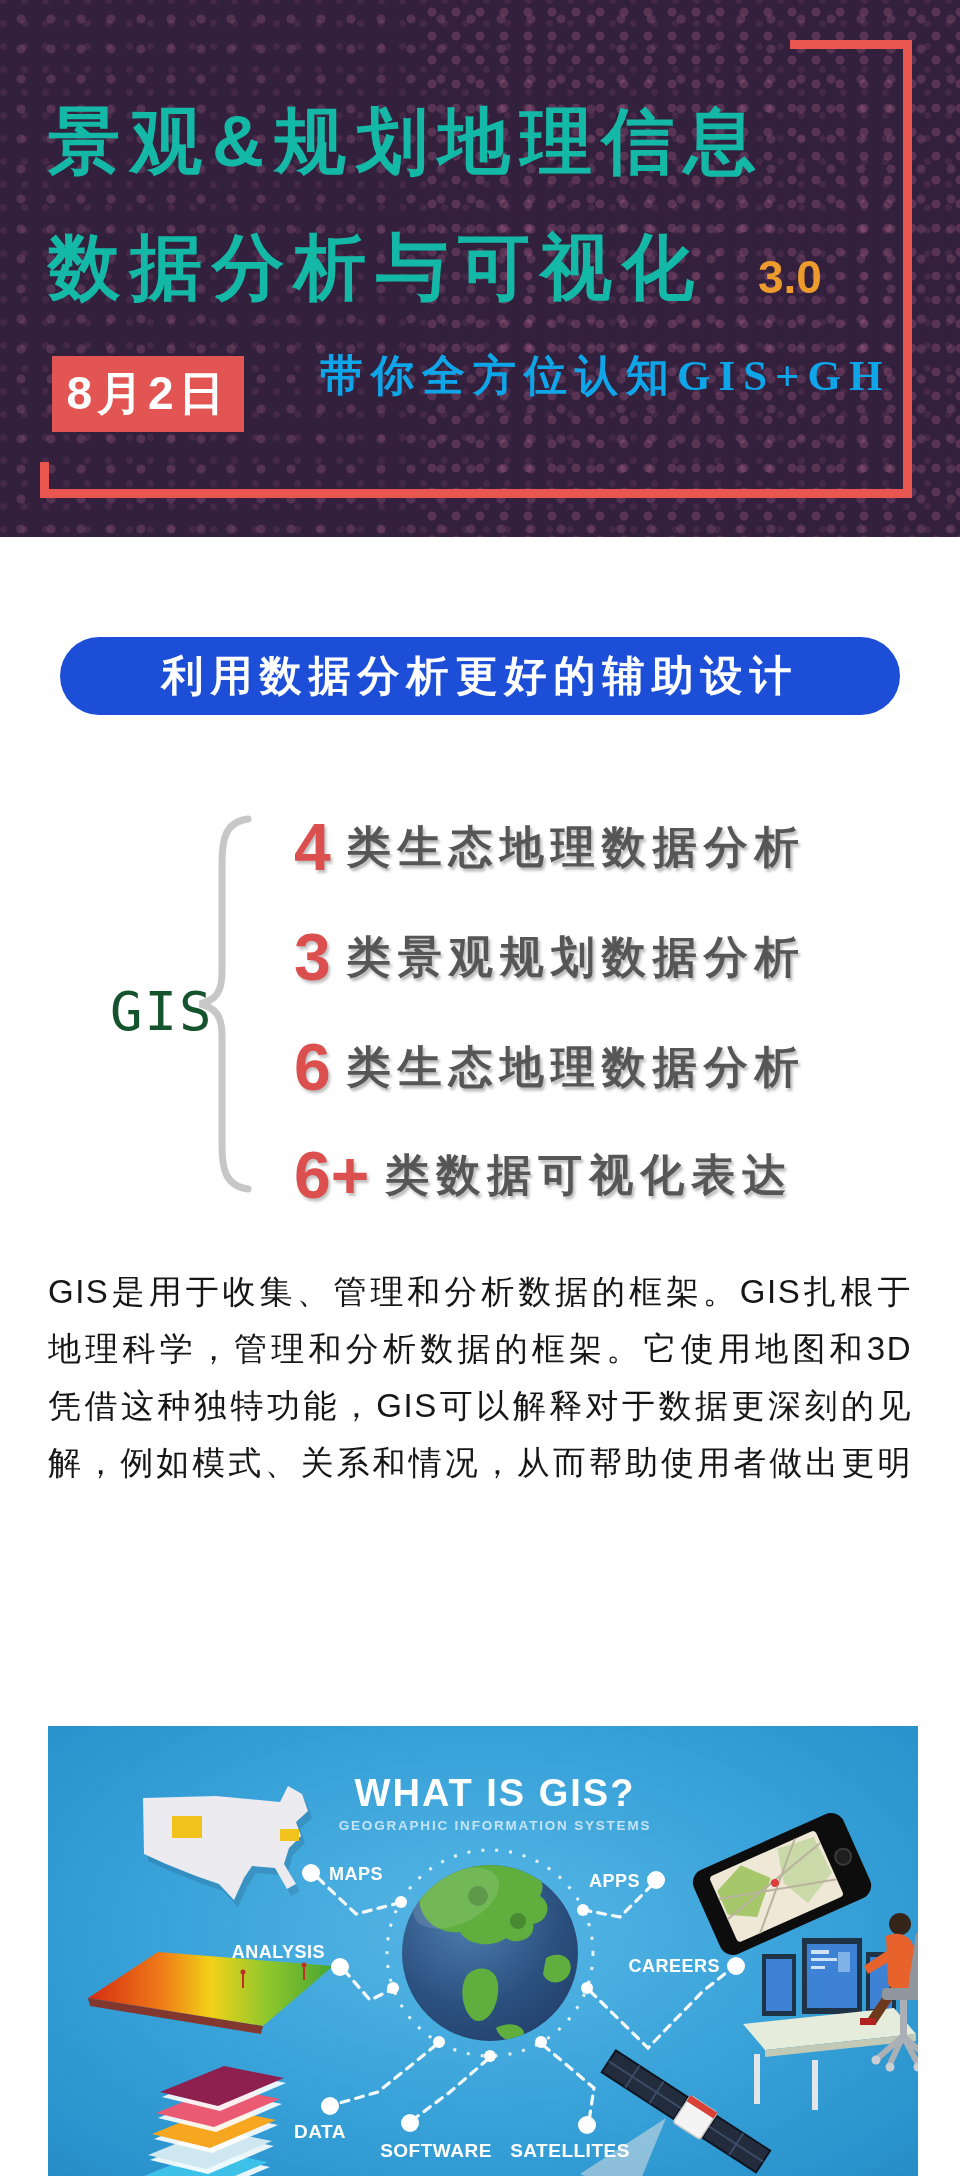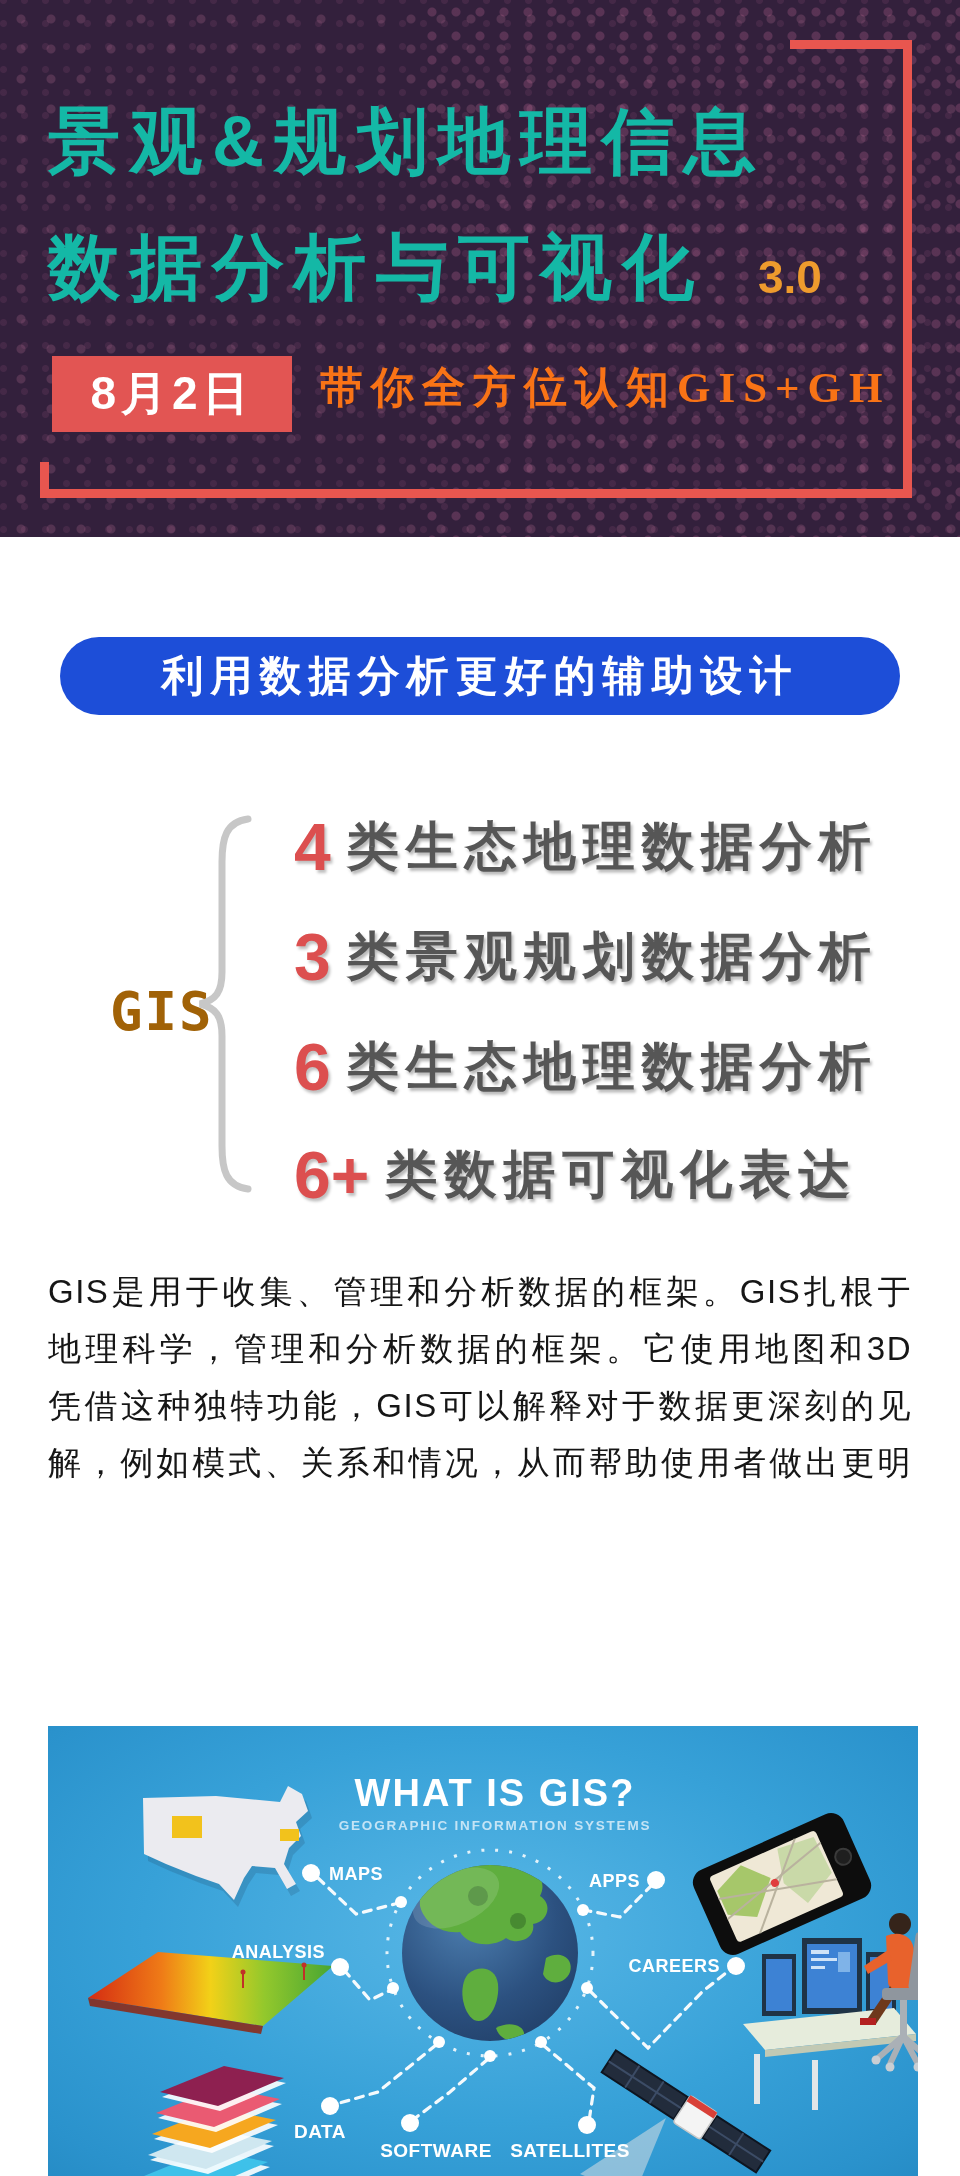--- a/index.html
+++ b/index.html
@@ -22,43 +22,43 @@
   .frame-top{left:790px;top:40px;width:122px;height:9px;}
   .frame-right{left:903px;top:40px;width:9px;height:458px;}
   .frame-bottom{left:40px;top:489px;width:872px;height:9px;}
   .frame-left-stub{left:40px;top:462px;width:9px;height:36px;}
   .title-line{position:absolute;left:48px;color:#14b8a6;font-weight:700;
     font-size:72px;letter-spacing:10px;white-space:nowrap;}
   .title-line1{top:94px;}
   .title-line2{top:220px;}
   .version{position:absolute;left:758px;top:250px;color:#ee9b2d;
     font-size:46px;font-weight:700;}
-  .date-box{position:absolute;left:52px;top:356px;width:240px;height:76px;
+  .date-box{position:absolute;left:52px;top:356px;width:192px;height:76px;
     background:#e25553;display:flex;align-items:center;justify-content:center;
     color:#ffffff;font-size:46px;font-weight:700;letter-spacing:5px;white-space:nowrap;}
-  .slogan{position:absolute;left:320px;top:356px;width:592px;height:64px;
-    display:flex;align-items:center;color:#f97316;font-size:43px;font-weight:700;
+  .slogan{position:absolute;left:320px;top:344px;width:592px;height:64px;
+    display:flex;align-items:center;color:#0ea5e9;font-size:43px;font-weight:700;
     letter-spacing:8px;font-family:"Liberation Serif",serif;white-space:nowrap;}
 
   
   .banner{position:absolute;left:60px;top:637px;width:840px;height:78px;
     border-radius:40px;background:#1d4ed8;display:flex;align-items:center;
     justify-content:center;color:#ffffff;font-size:42px;font-weight:700;
     letter-spacing:7px;font-family:"Liberation Serif",serif;white-space:nowrap;}
 
   
-  .gis-label{position:absolute;left:110px;top:980px;color:#a16207;
-    font-family:"DejaVu Sans Mono",monospace;font-size:54px;font-weight:700;
+  .gis-label{position:absolute;left:110px;top:980px;color:#14532d;
+    font-family:"DejaVu Sans Mono",monospace;font-size:54px;font-weight:400;
     letter-spacing:2px;}
   .brace-svg{position:absolute;left:192px;top:814px;}
   .gis-row{position:absolute;left:294px;height:84px;display:flex;align-items:center;}
   .gis-row-1{top:805px;} .gis-row-2{top:915px;} .gis-row-3{top:1025px;} .gis-row-4{top:1133px;}
   .gis-num{font-size:66px;font-weight:700;color:#dc4f4f;line-height:1;
     text-shadow:2px 3px 3px rgba(0,0,0,0.25);}
-  .gis-text{margin-left:16px;font-size:52px;font-weight:700;color:#565656;
+  .gis-text{margin-left:16px;font-size:44px;font-weight:700;color:#565656;
     letter-spacing:7px;white-space:nowrap;text-shadow:2px 3px 3px rgba(0,0,0,0.28);}
 
   
   .para{position:absolute;left:48px;top:1263px;width:864px;}
   .para-line{height:57px;line-height:57px;font-size:33px;color:#161616;
     letter-spacing:1.5px;text-align:justify;text-align-last:justify;overflow:hidden;}
   .para-line.last{text-align-last:left;}
 
   
   .illus{position:absolute;left:48px;top:1726px;width:870px;height:487px;}

